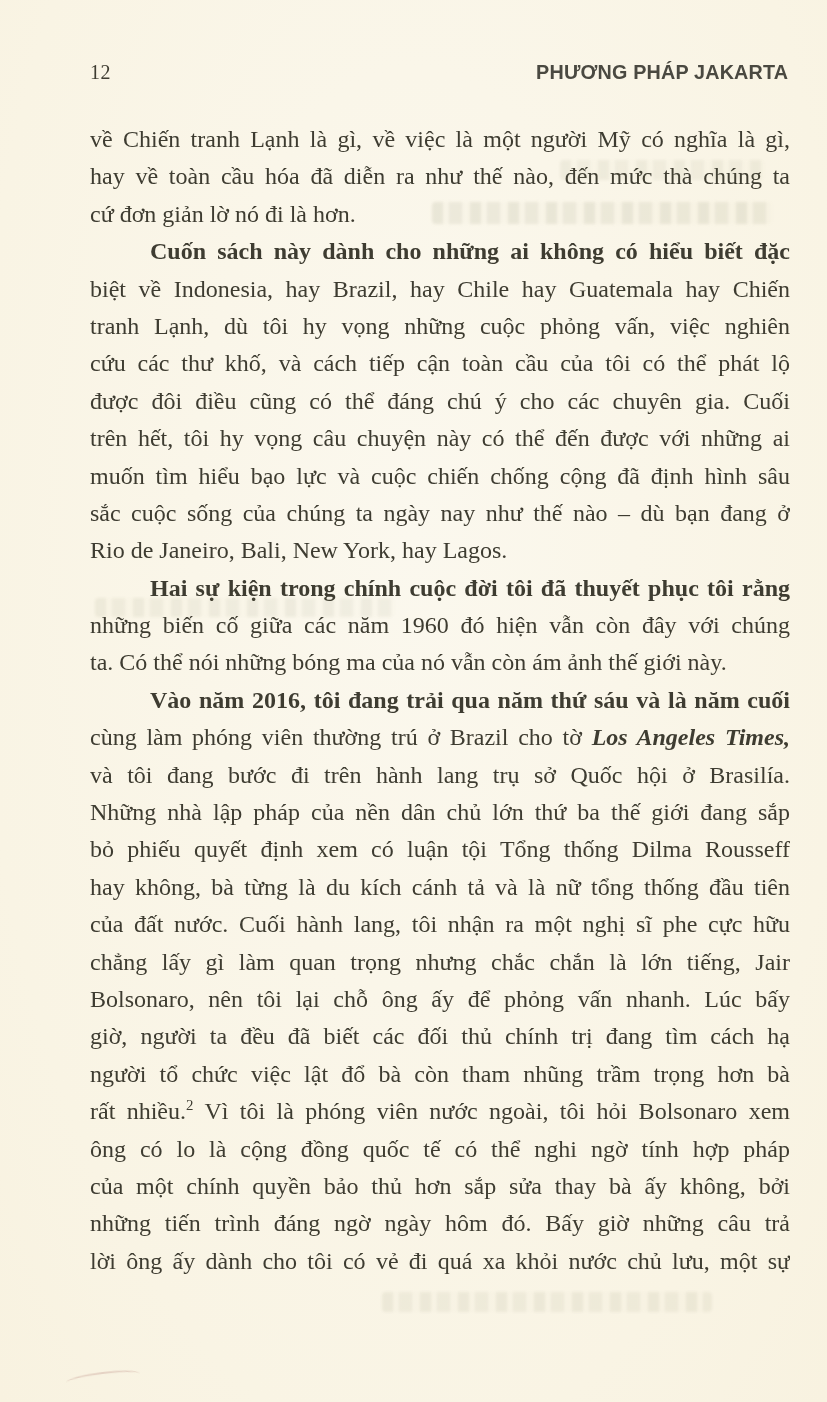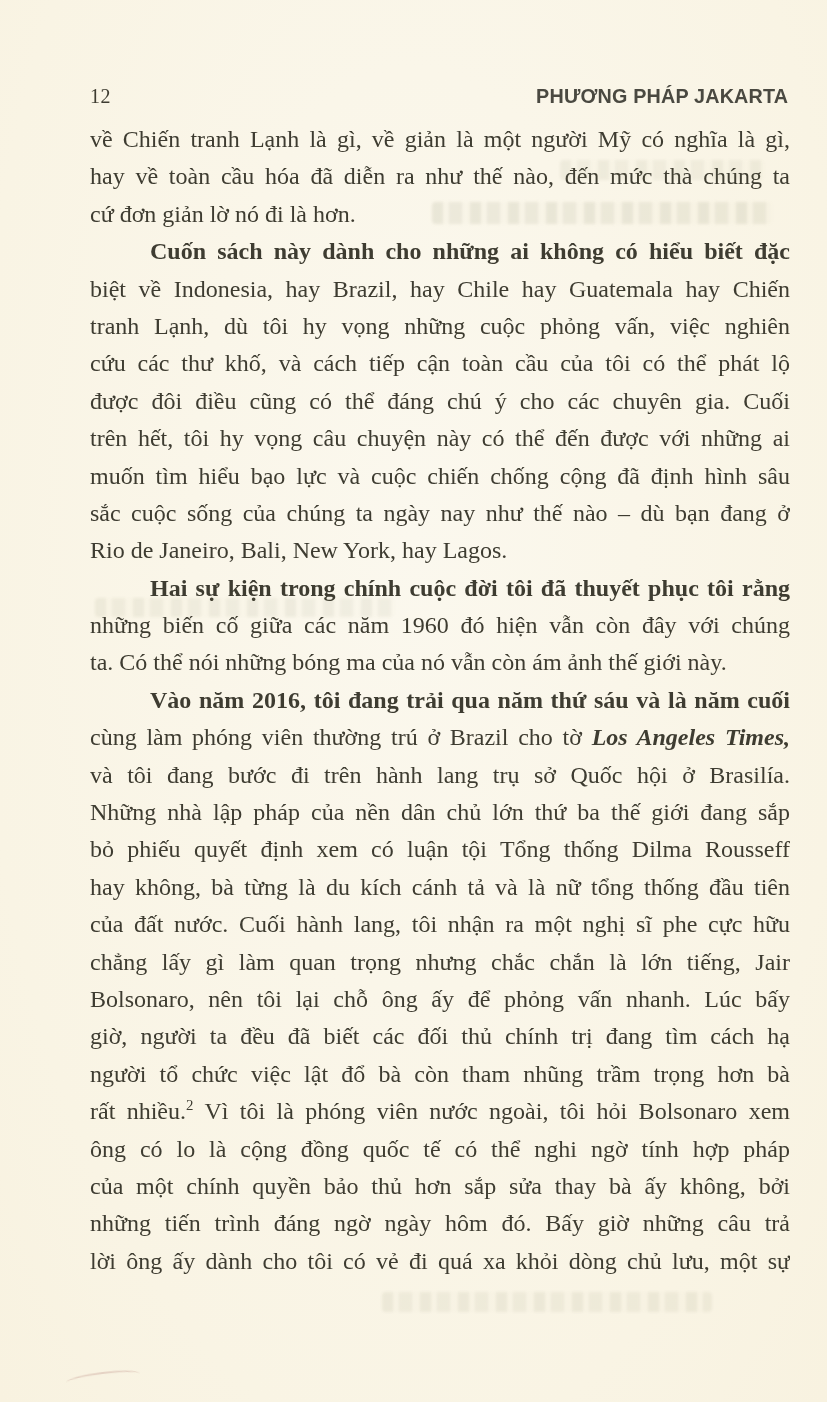--- a/index.html
+++ b/index.html
@@ -8,21 +8,21 @@
     background:#e8e4d8;
     font-family:"Liberation Serif","DejaVu Serif",serif;
   }
   .page{
     position:relative;
     width:827px;height:1402px;
     background:radial-gradient(ellipse at 50% 38%, var(--paper_hi,#fbf8ee) 0%, var(--paper,#f9f4e4) 75%, #f8f2e0 100%);
     overflow:hidden;
   }
   .header-row{
-    position:absolute;left:90px;right:39px;top:84px;
+    position:absolute;left:90px;right:39px;top:60px;
     display:flex;justify-content:space-between;align-items:baseline;
   }
   .pagenum{
     font-size:20px;
     color:var(--ink,#45432f);
     letter-spacing:.5px;
   }
   .running{
     font-family:"Liberation Sans","DejaVu Sans",sans-serif;
     font-weight:700;
@@ -72,21 +72,21 @@
 <body>
 
 <div class="page">
 
   <div class="header-row">
     <span class="pagenum">12</span>
     <span class="running">PHƯƠNG PHÁP JAKARTA</span>
   </div>
 
   <div class="body-text">
-      <div class="line"><span>về Chiến tranh Lạnh là gì, về giản là một người Mỹ có nghĩa là gì,</span></div>
+      <div class="line"><span>về Chiến tranh Lạnh là gì, về việc là một người Mỹ có nghĩa là gì,</span></div>
       <div class="line"><span>hay về toàn cầu hóa đã diễn ra như thế nào, đến mức thà chúng ta</span></div>
       <div class="line para-end"><span>cứ đơn giản lờ nó đi là hơn.</span></div>
       <div class="line indent"><span>Cuốn sách này dành cho những ai không có hiểu biết đặc</span></div>
       <div class="line"><span>biệt về Indonesia, hay Brazil, hay Chile hay Guatemala hay Chiến</span></div>
       <div class="line"><span>tranh Lạnh, dù tôi hy vọng những cuộc phỏng vấn, việc nghiên</span></div>
       <div class="line"><span>cứu các thư khố, và cách tiếp cận toàn cầu của tôi có thể phát lộ</span></div>
       <div class="line"><span>được đôi điều cũng có thể đáng chú ý cho các chuyên gia. Cuối</span></div>
       <div class="line"><span>trên hết, tôi hy vọng câu chuyện này có thể đến được với những ai</span></div>
       <div class="line"><span>muốn tìm hiểu bạo lực và cuộc chiến chống cộng đã định hình sâu</span></div>
       <div class="line"><span>sắc cuộc sống của chúng ta ngày nay như thế nào – dù bạn đang ở</span></div>
@@ -102,21 +102,21 @@
       <div class="line"><span>hay không, bà từng là du kích cánh tả và là nữ tổng thống đầu tiên</span></div>
       <div class="line"><span>của đất nước. Cuối hành lang, tôi nhận ra một nghị sĩ phe cực hữu</span></div>
       <div class="line"><span>chẳng lấy gì làm quan trọng nhưng chắc chắn là lớn tiếng, Jair</span></div>
       <div class="line"><span>Bolsonaro, nên tôi lại chỗ ông ấy để phỏng vấn nhanh. Lúc bấy</span></div>
       <div class="line"><span>giờ, người ta đều đã biết các đối thủ chính trị đang tìm cách hạ</span></div>
       <div class="line"><span>người tổ chức việc lật đổ bà còn tham nhũng trầm trọng hơn bà</span></div>
       <div class="line"><span>rất nhiều.</span><span class="sup">2</span><span> Vì tôi là phóng viên nước ngoài, tôi hỏi Bolsonaro xem</span></div>
       <div class="line"><span>ông có lo là cộng đồng quốc tế có thể nghi ngờ tính hợp pháp</span></div>
       <div class="line"><span>của một chính quyền bảo thủ hơn sắp sửa thay bà ấy không, bởi</span></div>
       <div class="line"><span>những tiến trình đáng ngờ ngày hôm đó. Bấy giờ những câu trả</span></div>
-      <div class="line"><span>lời ông ấy dành cho tôi có vẻ đi quá xa khỏi dòng chủ lưu, một sự</span></div>
+      <div class="line"><span>lời ông ấy dành cho tôi có vẻ đi quá xa khỏi nước chủ lưu, một sự</span></div>
     </div>
 
   <div class="bleed" style="left:432px;top:202px;width:340px;height:22px;"></div>
   <div class="bleed" style="left:560px;top:160px;width:205px;height:20px;opacity:.7;"></div>
   <div class="bleed" style="left:95px;top:598px;width:300px;height:19px;opacity:.75;"></div>
   <div class="bleed" style="left:382px;top:1292px;width:330px;height:20px;opacity:.8;"></div>
   <div class="scratch"></div>
 
 </div>
 

